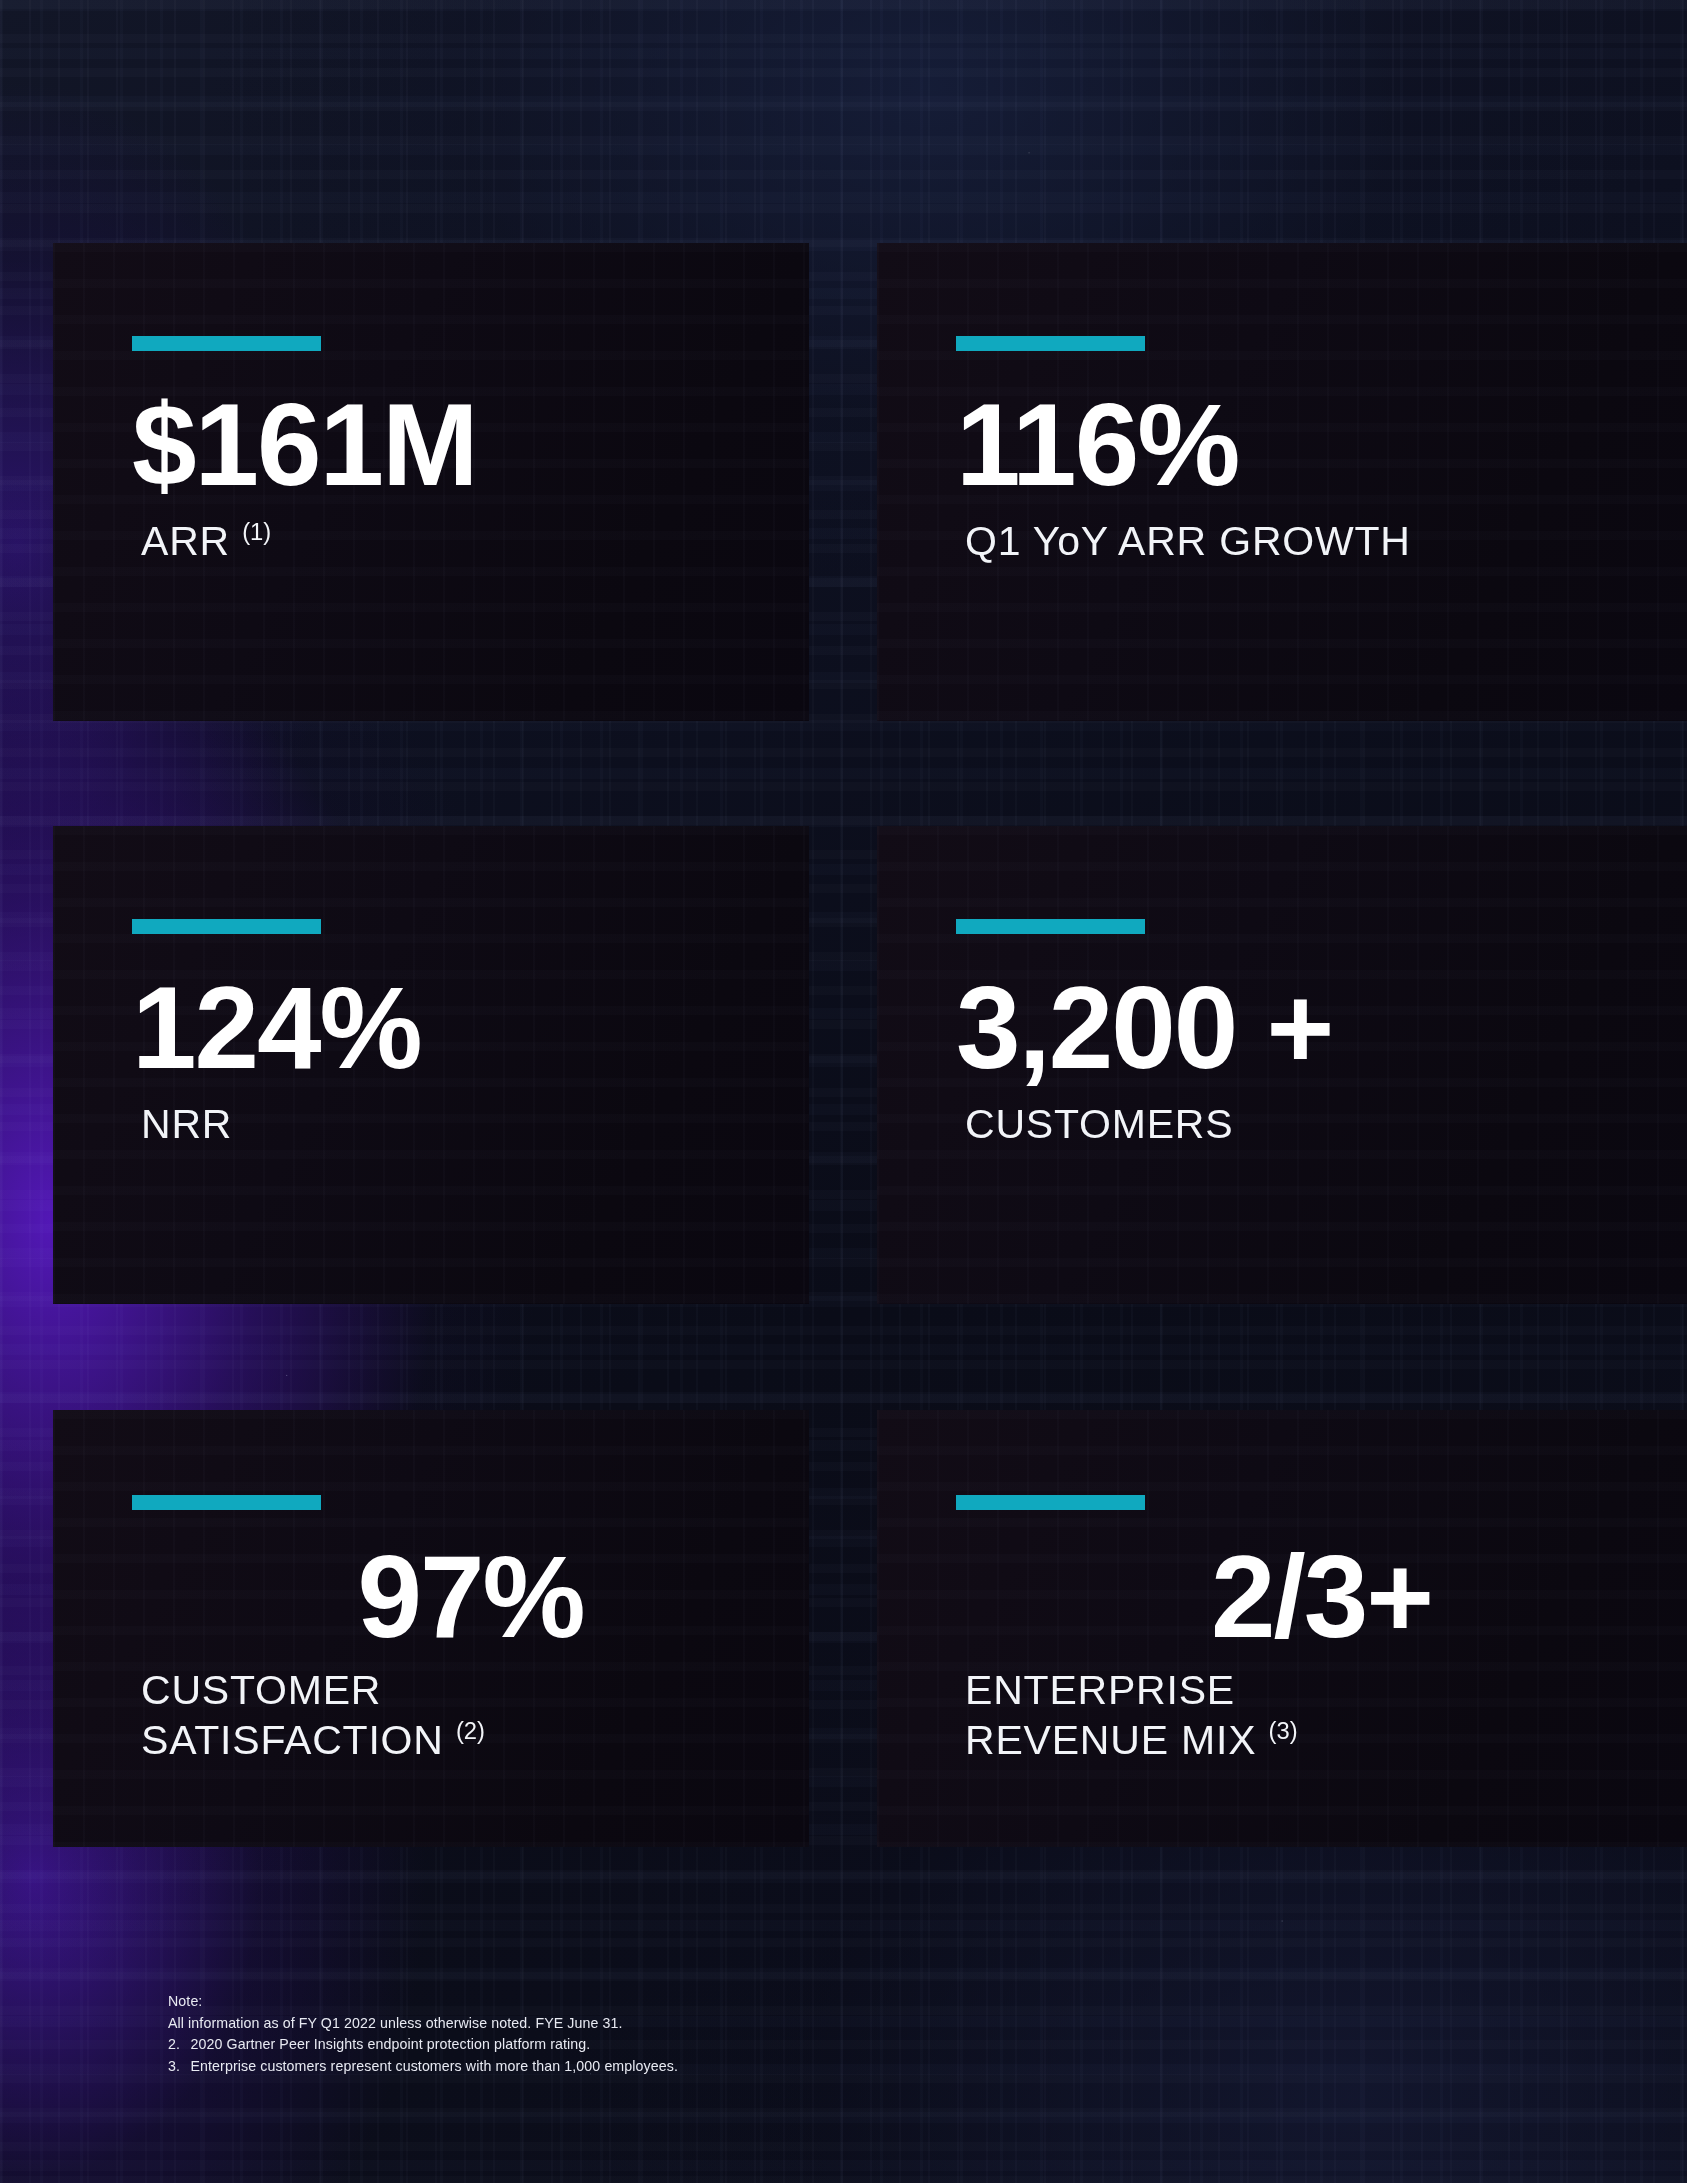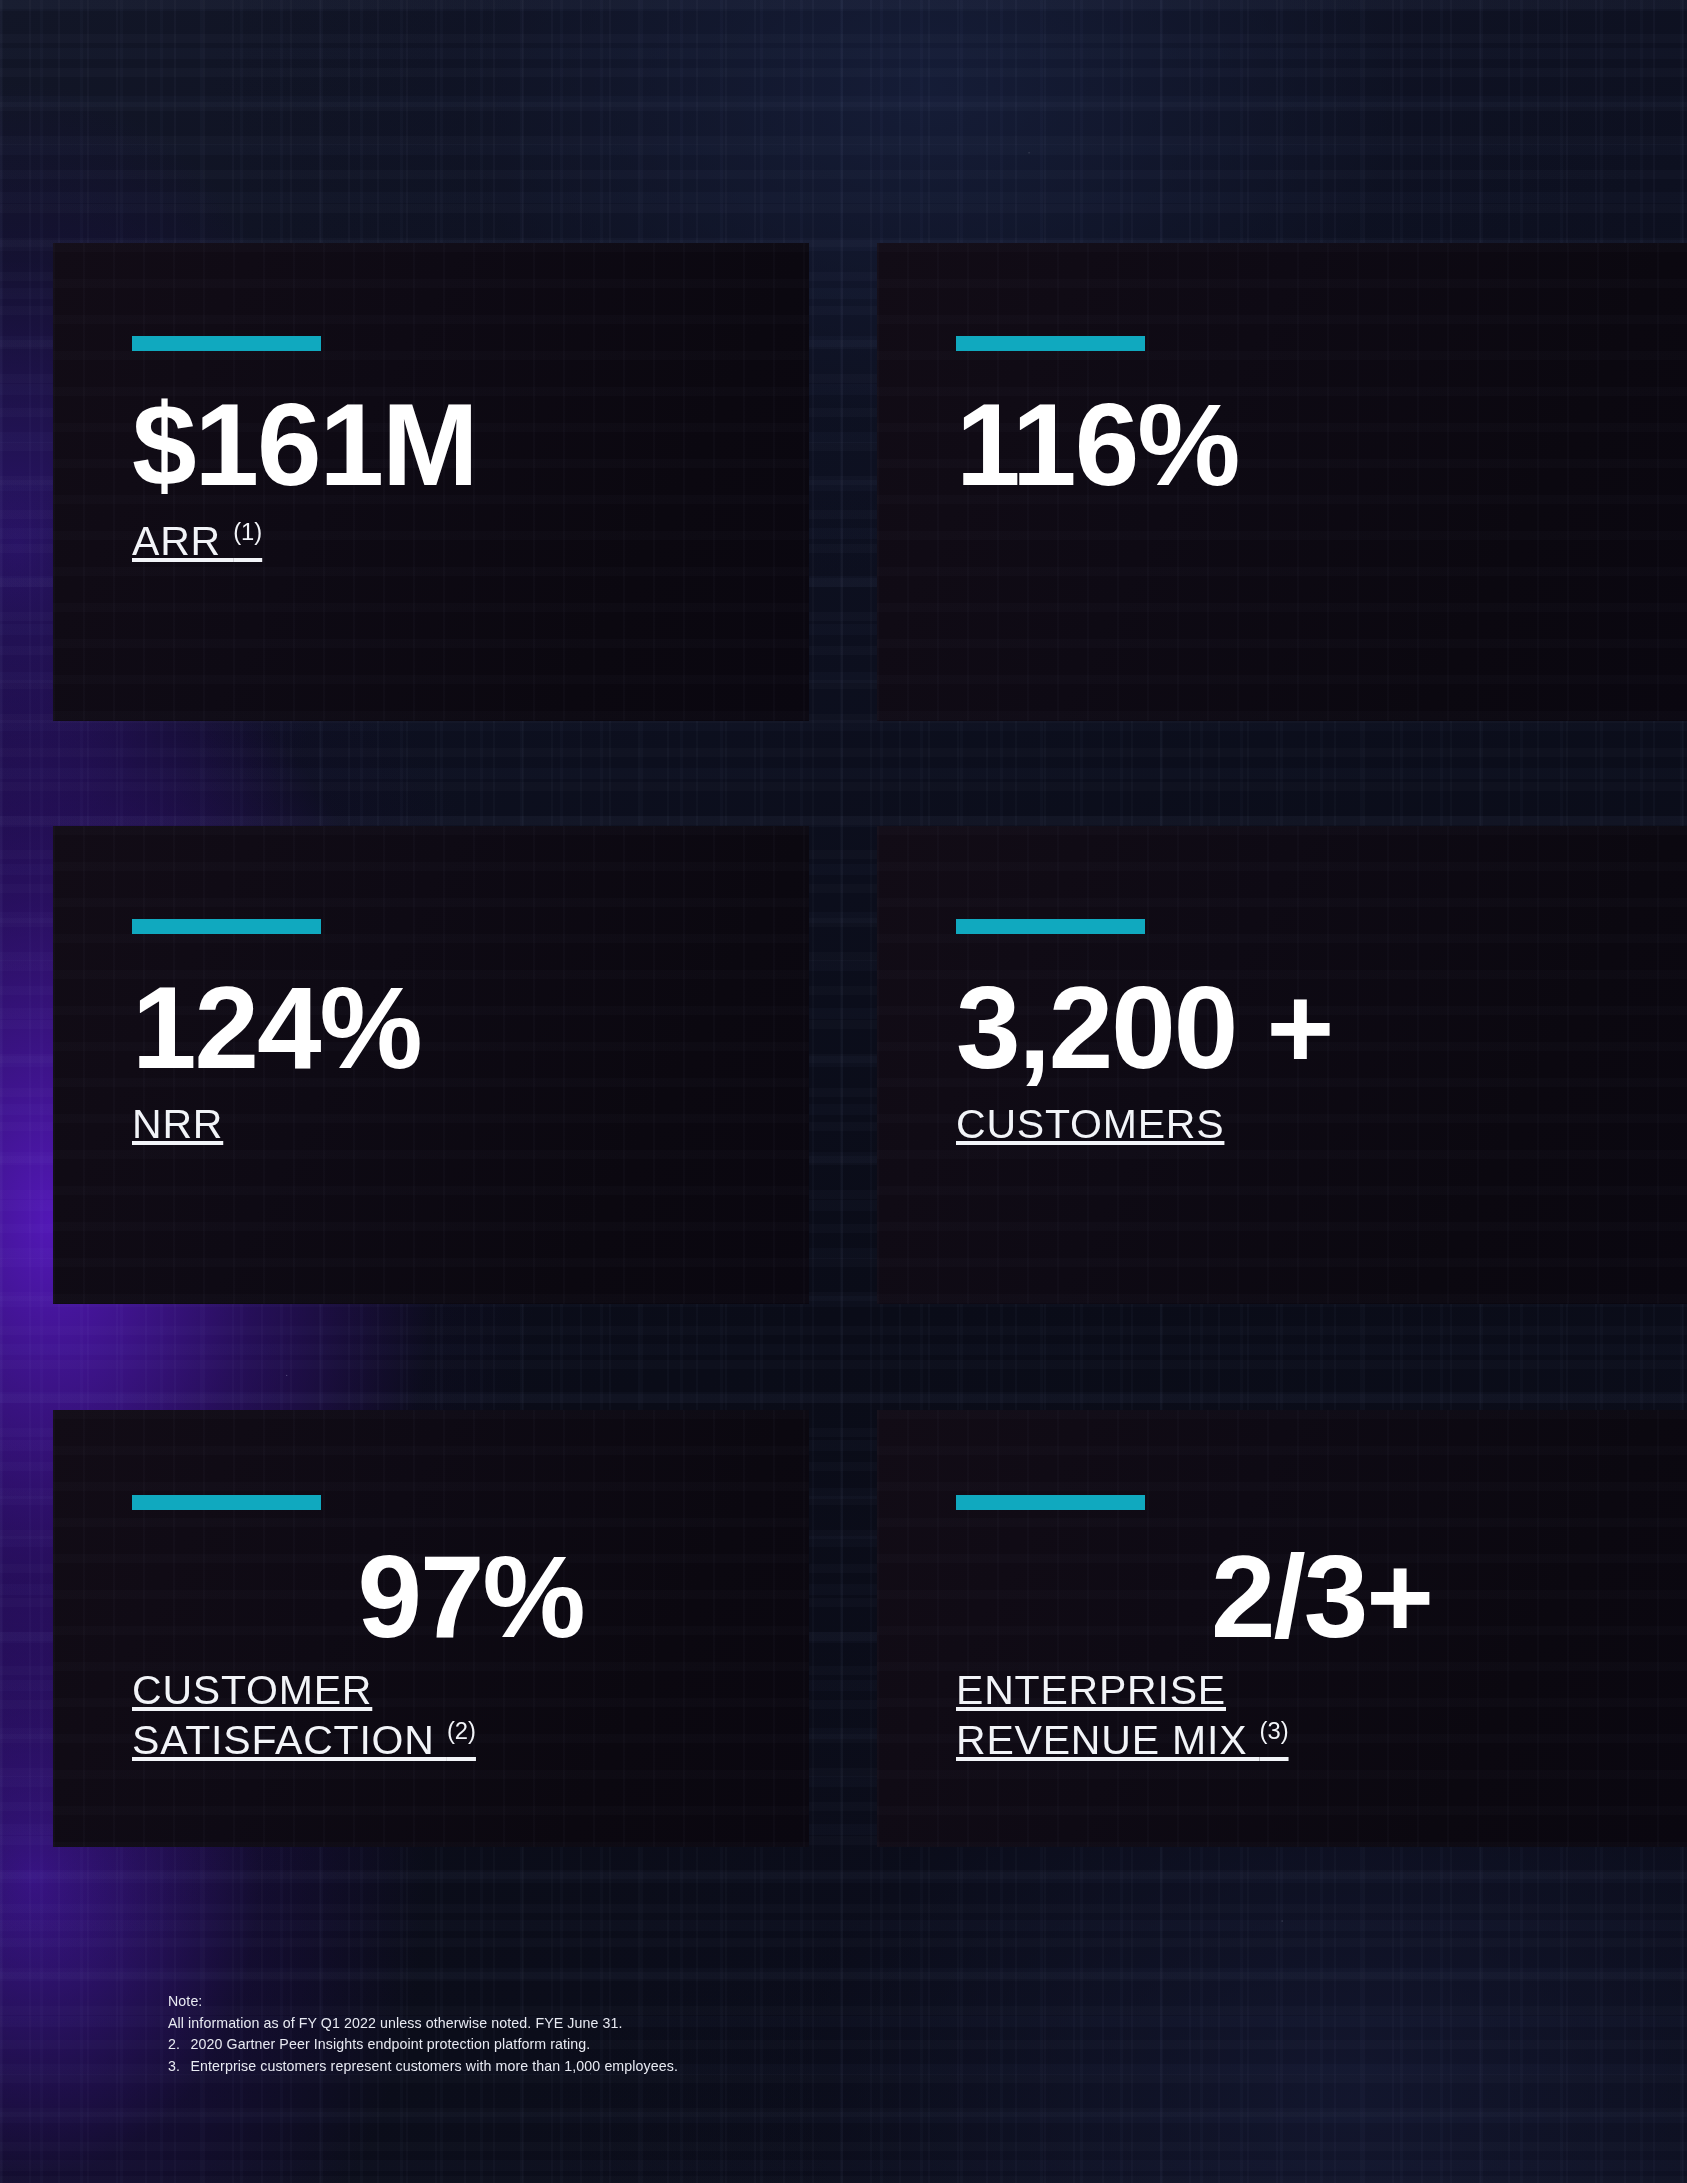--- a/index.html
+++ b/index.html
@@ -109,23 +109,22 @@
     white-space: nowrap;
     margin: 0 0 17px 0;
   }
   .stat-label {
     color: #f2f4f8;
     font-family: "Liberation Sans", sans-serif;
     font-weight: 400;
     font-size: 41px;
     line-height: 1.22;
     letter-spacing: 0.8px;
-    margin: 0;
+    margin: 9px;
     white-space: pre-line;
-    text-decoration: underline;
   }
   .stat-label .sup {
     font-size: 0.58em;
     vertical-align: super;
     letter-spacing: 0;
   }
 
   
   .card.row3 .card-inner { padding-top: 85px; }
   .card.row3 .accent-bar { margin-bottom: 34px; }
@@ -169,20 +168,21 @@
         <div class="accent-bar" style="background: rgb(16, 169, 191);"></div>
         <div class="stat-value">$161M</div>
         <div class="stat-label"><span>ARR </span><span class="sup">(1)</span></div>
       </div>
     </div>
     <div class="gap-cell"></div>
     <div class="card row1">
       <div class="card-inner">
         <div class="accent-bar" style="background: rgb(16, 169, 191);"></div>
         <div class="stat-value">116%</div>
+        <div class="stat-label"><span>Q1 YoY ARR GROWTH</span><span class="sup"></span></div>
       </div>
     </div>
 
     <div class="gap-cell"></div>
     <div class="gap-cell"></div>
     <div class="gap-cell"></div>
 
     <div class="card row2">
       <div class="card-inner">
         <div class="accent-bar" style="background: rgb(16, 169, 191);"></div>

